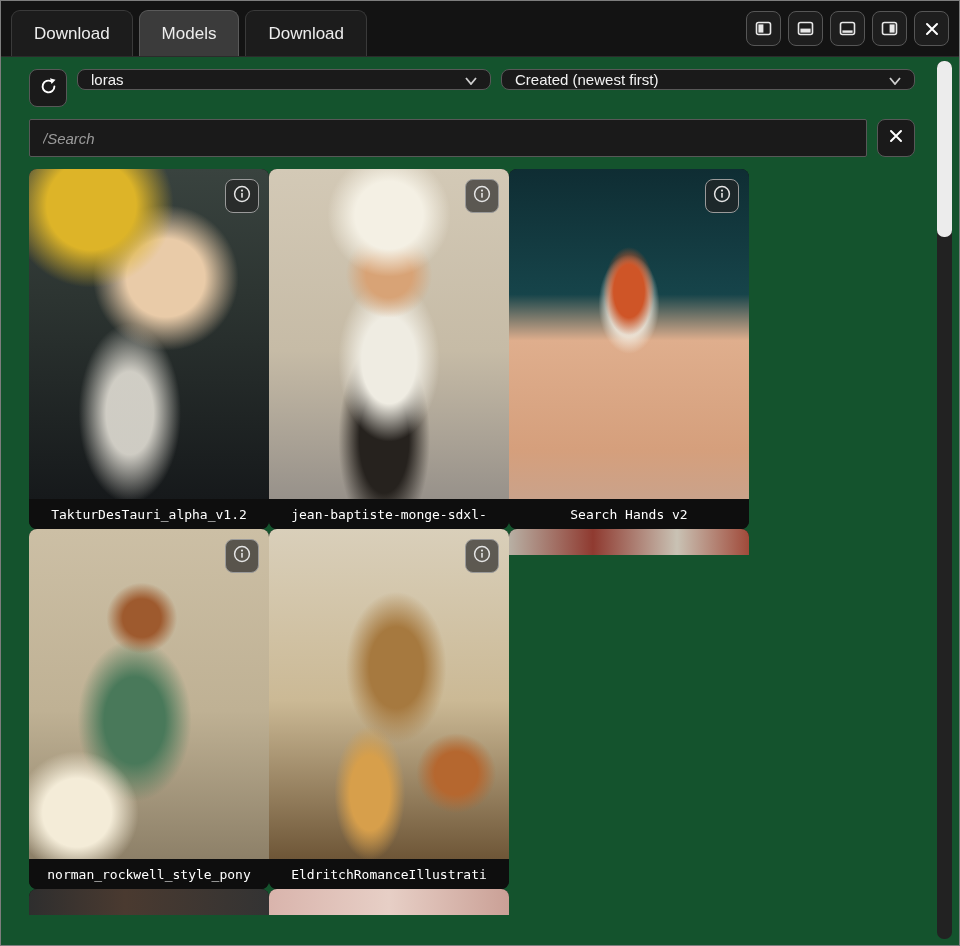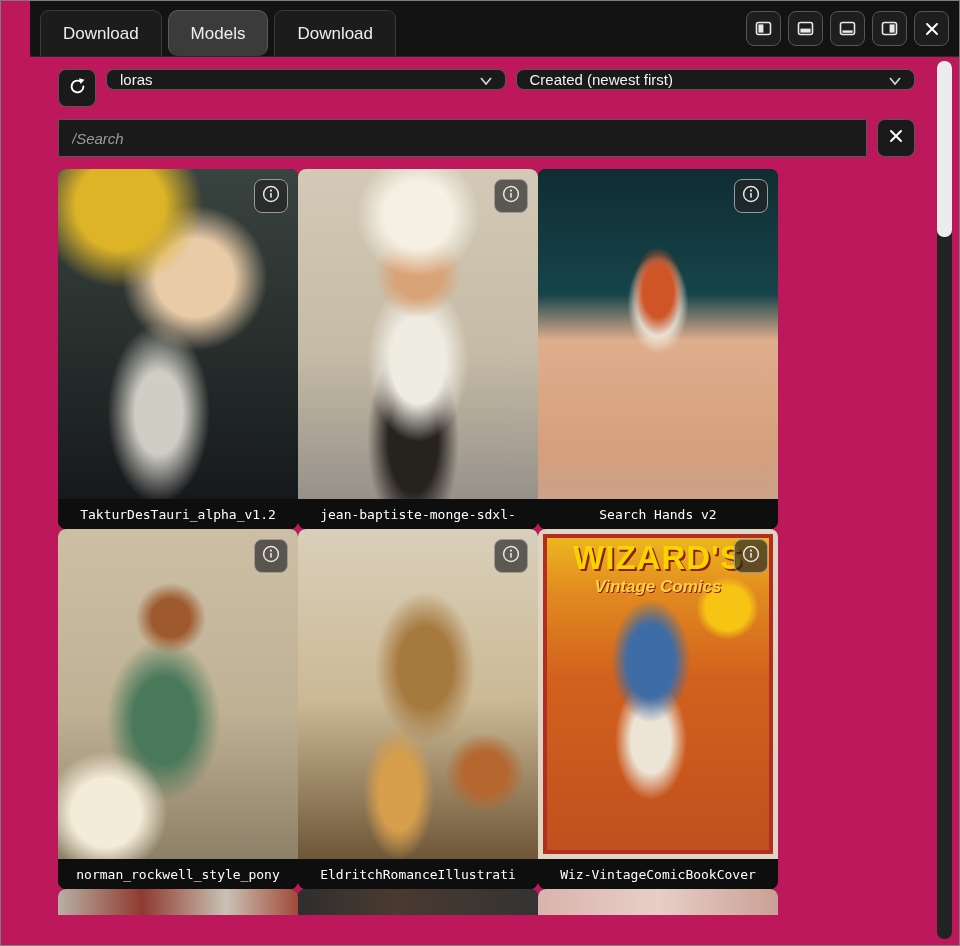--- a/index.html
+++ b/index.html
@@ -1,28 +1,28 @@
 <!DOCTYPE html>
 <html lang="en"><head>
 <meta charset="utf-8">
 <style>
   * { margin:0; padding:0; box-sizing:border-box; }
   html,body { width:960px; height:946px; background:#101010; overflow:hidden;
               font-family:"Liberation Sans", sans-serif; }
-  .app { width:960px; height:946px; background:#be185d; border:1px solid #7d7d7d;
-         position:relative; display:flex; flex-direction:column; overflow:hidden;padding-left:29px; }
+  .app { width:960px; height:946px; background:#14532d; border:1px solid #7d7d7d;
+         position:relative; display:flex; flex-direction:column; overflow:hidden; }
 
   
   .topbar { height:56px; flex:none; background:#131313; border-bottom:1px solid #2b2b2b;
             display:flex; align-items:center; justify-content:space-between; padding:0 10px; }
   .tabs { display:flex; gap:6px; align-items:flex-end; height:100%; padding-top:9px; }
   .tab { height:46px; padding:0 22px; font-size:17px; color:#ededed; cursor:pointer;
          background:#1c1c1c; border:1px solid #3a3a3a; border-bottom:none;
          border-radius:9px 9px 0 0; display:flex; align-items:center; }
-  .tab.active { background:#3b3b3b; border-color:#5a5a5a;border-radius:10px; }
+  .tab.active { background:#3b3b3b; border-color:#5a5a5a; }
   .winbtns { display:flex; gap:7px; align-items:center; }
   .winbtn { width:35px; height:35px; border-radius:8px; border:1px solid #565656;
             background:#1e1e1e; display:flex; align-items:center; justify-content:center;
             cursor:pointer; }
   .winbtn svg { display:block; }
 
   
   .content { flex:1; padding:12px 44px 0 28px; position:relative; overflow:hidden; }
   .row { display:flex; gap:10px; margin-bottom:12px; }
 
@@ -264,36 +264,20 @@
             <svg width="18" height="18" viewBox="0 0 18 18">
                 <circle cx="9" cy="9" r="7.4" fill="none" stroke="#e4e4e4" stroke-width="1.5"></circle>
                 <circle cx="9" cy="5.6" r="1.1" fill="#e4e4e4"></circle>
                 <rect x="8.2" y="7.7" width="1.6" height="5.2" rx="0.8" fill="#e4e4e4"></rect>
               </svg>
           </span>
         </div>
         <div class="card-label">EldritchRomanceIllustrati</div>
       </div>
 
-      <div class="card">
-        <div class="card-img img-6">
-          <span class="wiz-title">WIZARD'S</span>
-          <span class="wiz-sub">Vintage Comics</span>
-        </div>
-        <div class="info-btn">
-          <span>
-            <svg width="18" height="18" viewBox="0 0 18 18">
-                <circle cx="9" cy="9" r="7.4" fill="none" stroke="#e4e4e4" stroke-width="1.5"></circle>
-                <circle cx="9" cy="5.6" r="1.1" fill="#e4e4e4"></circle>
-                <rect x="8.2" y="7.7" width="1.6" height="5.2" rx="0.8" fill="#e4e4e4"></rect>
-              </svg>
-          </span>
-        </div>
-        <div class="card-label">Wiz-VintageComicBookCover</div>
-      </div>
 
       <div class="card partial">
         <div class="card-img img-p1"></div>
       </div>
       <div class="card partial">
         <div class="card-img img-p2"></div>
       </div>
       <div class="card partial">
         <div class="card-img img-p3"></div>
       </div>

